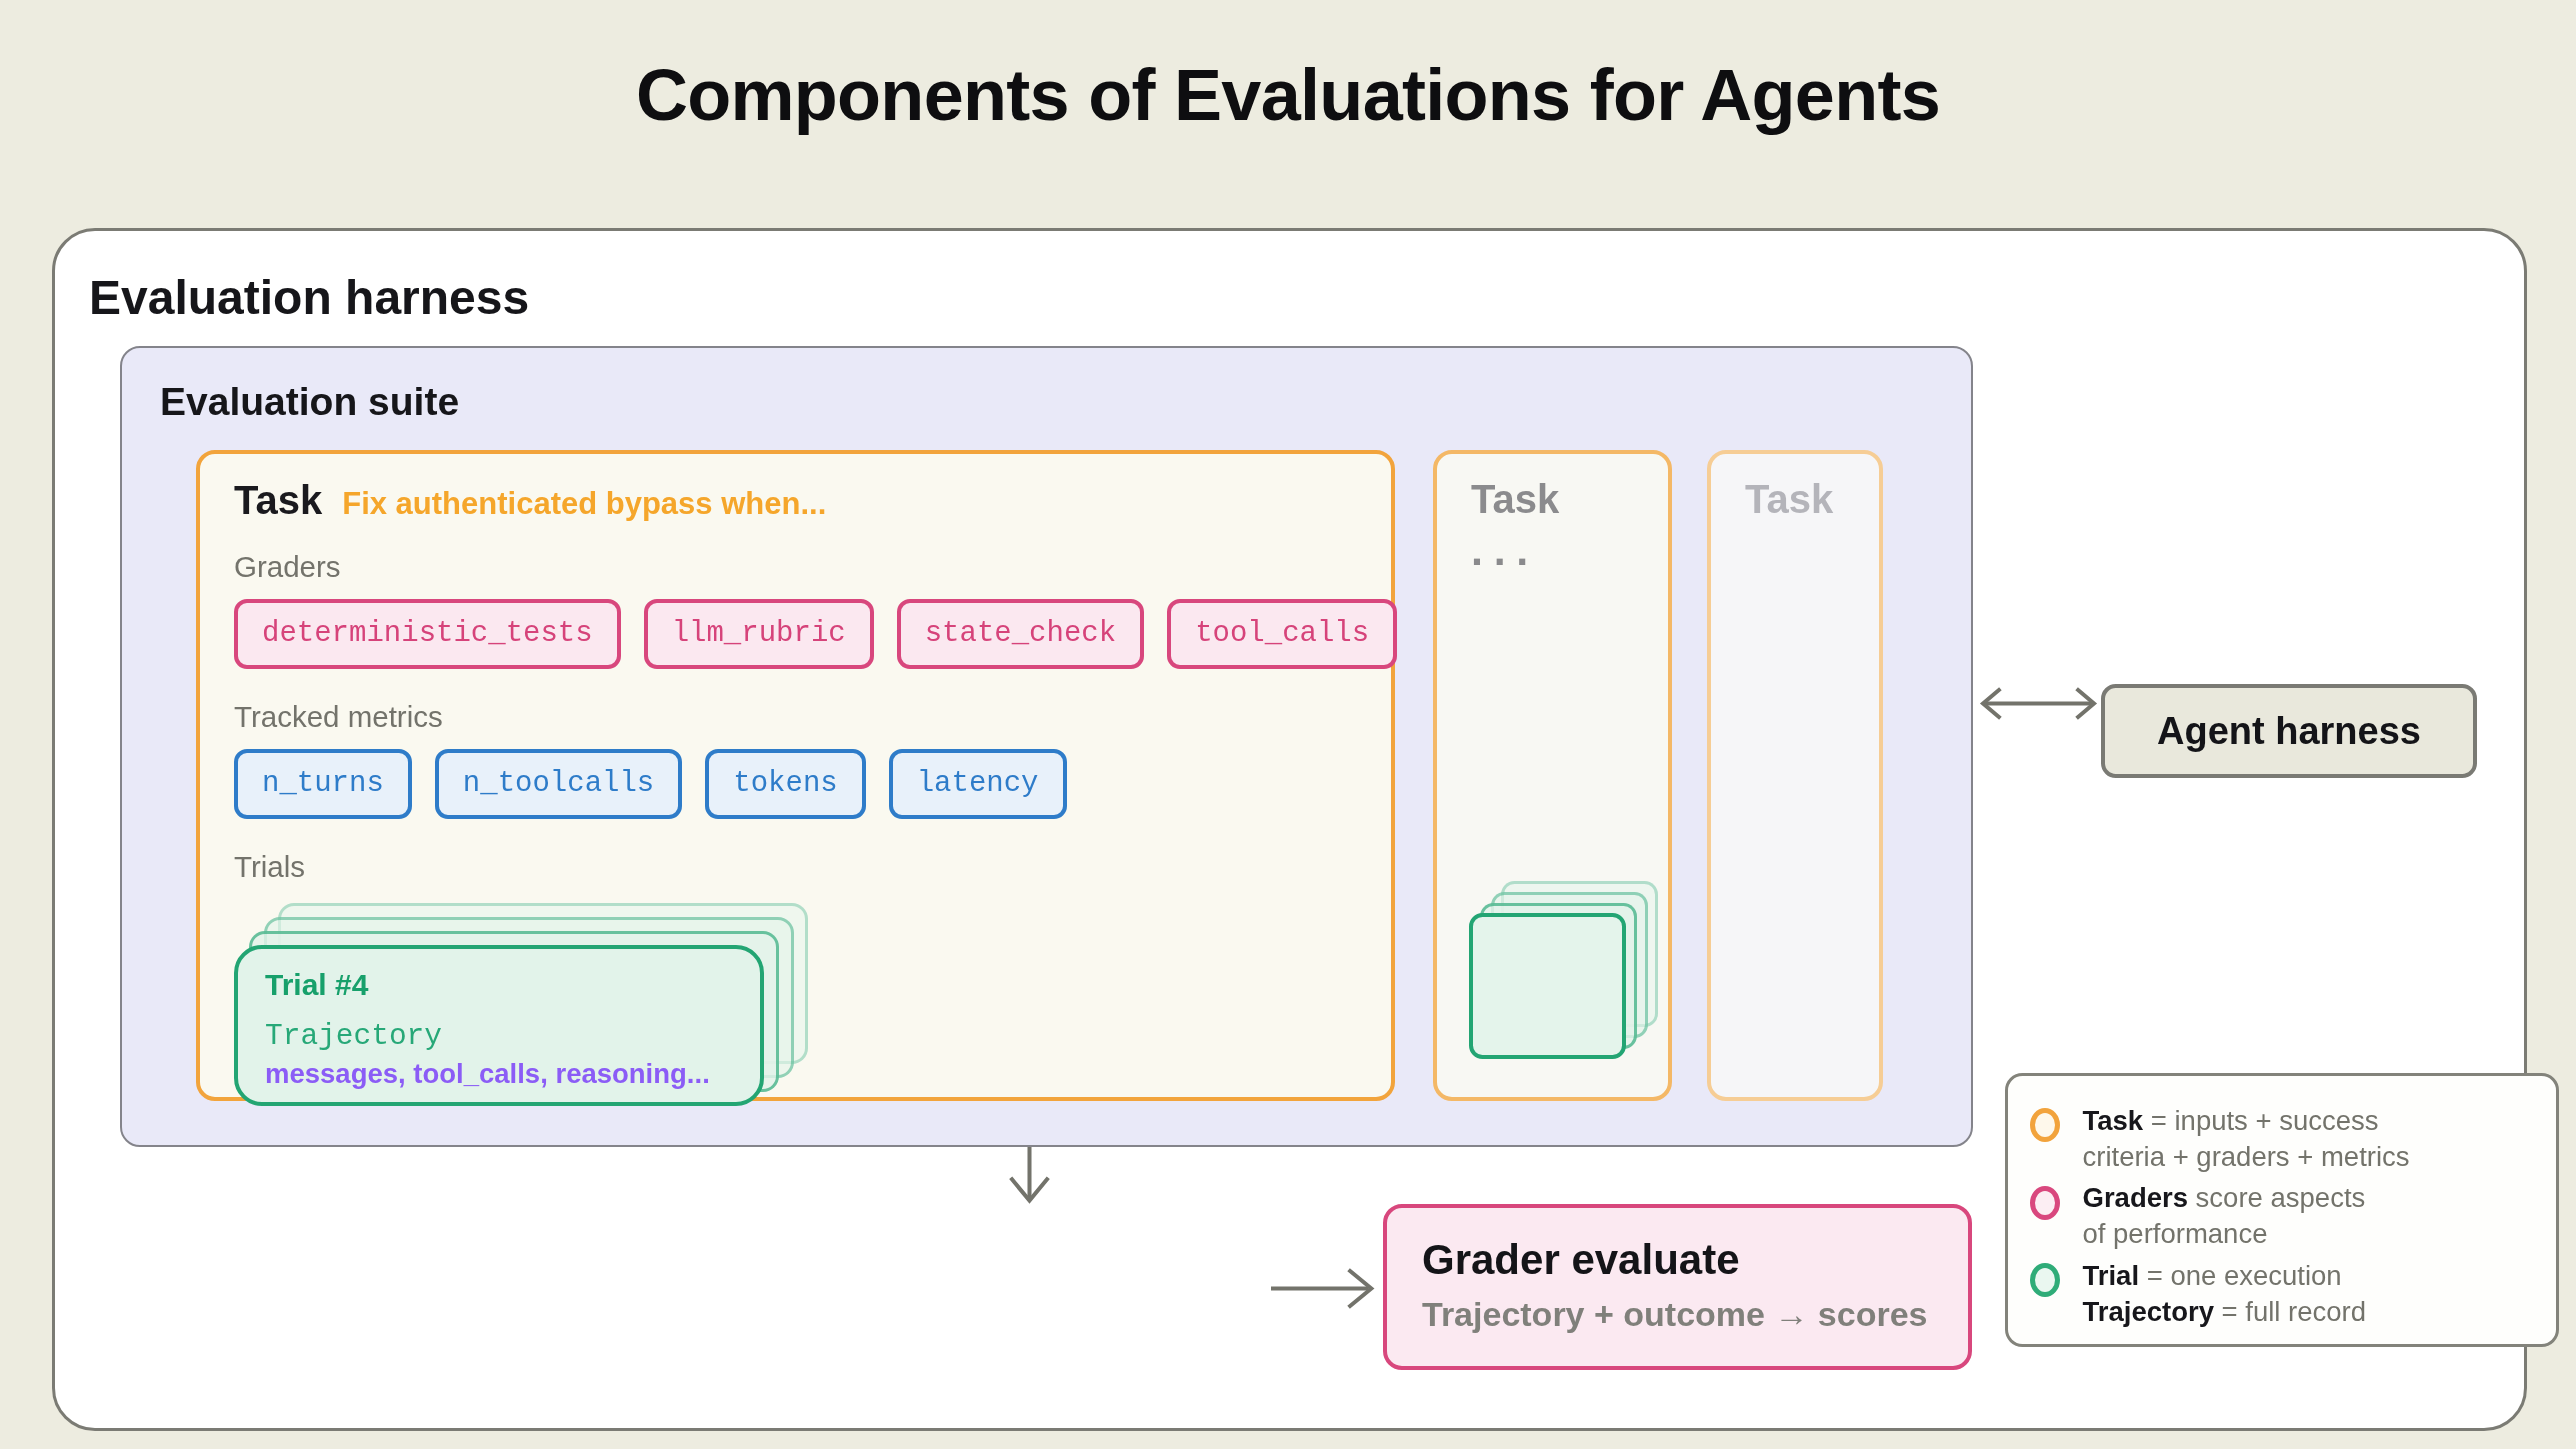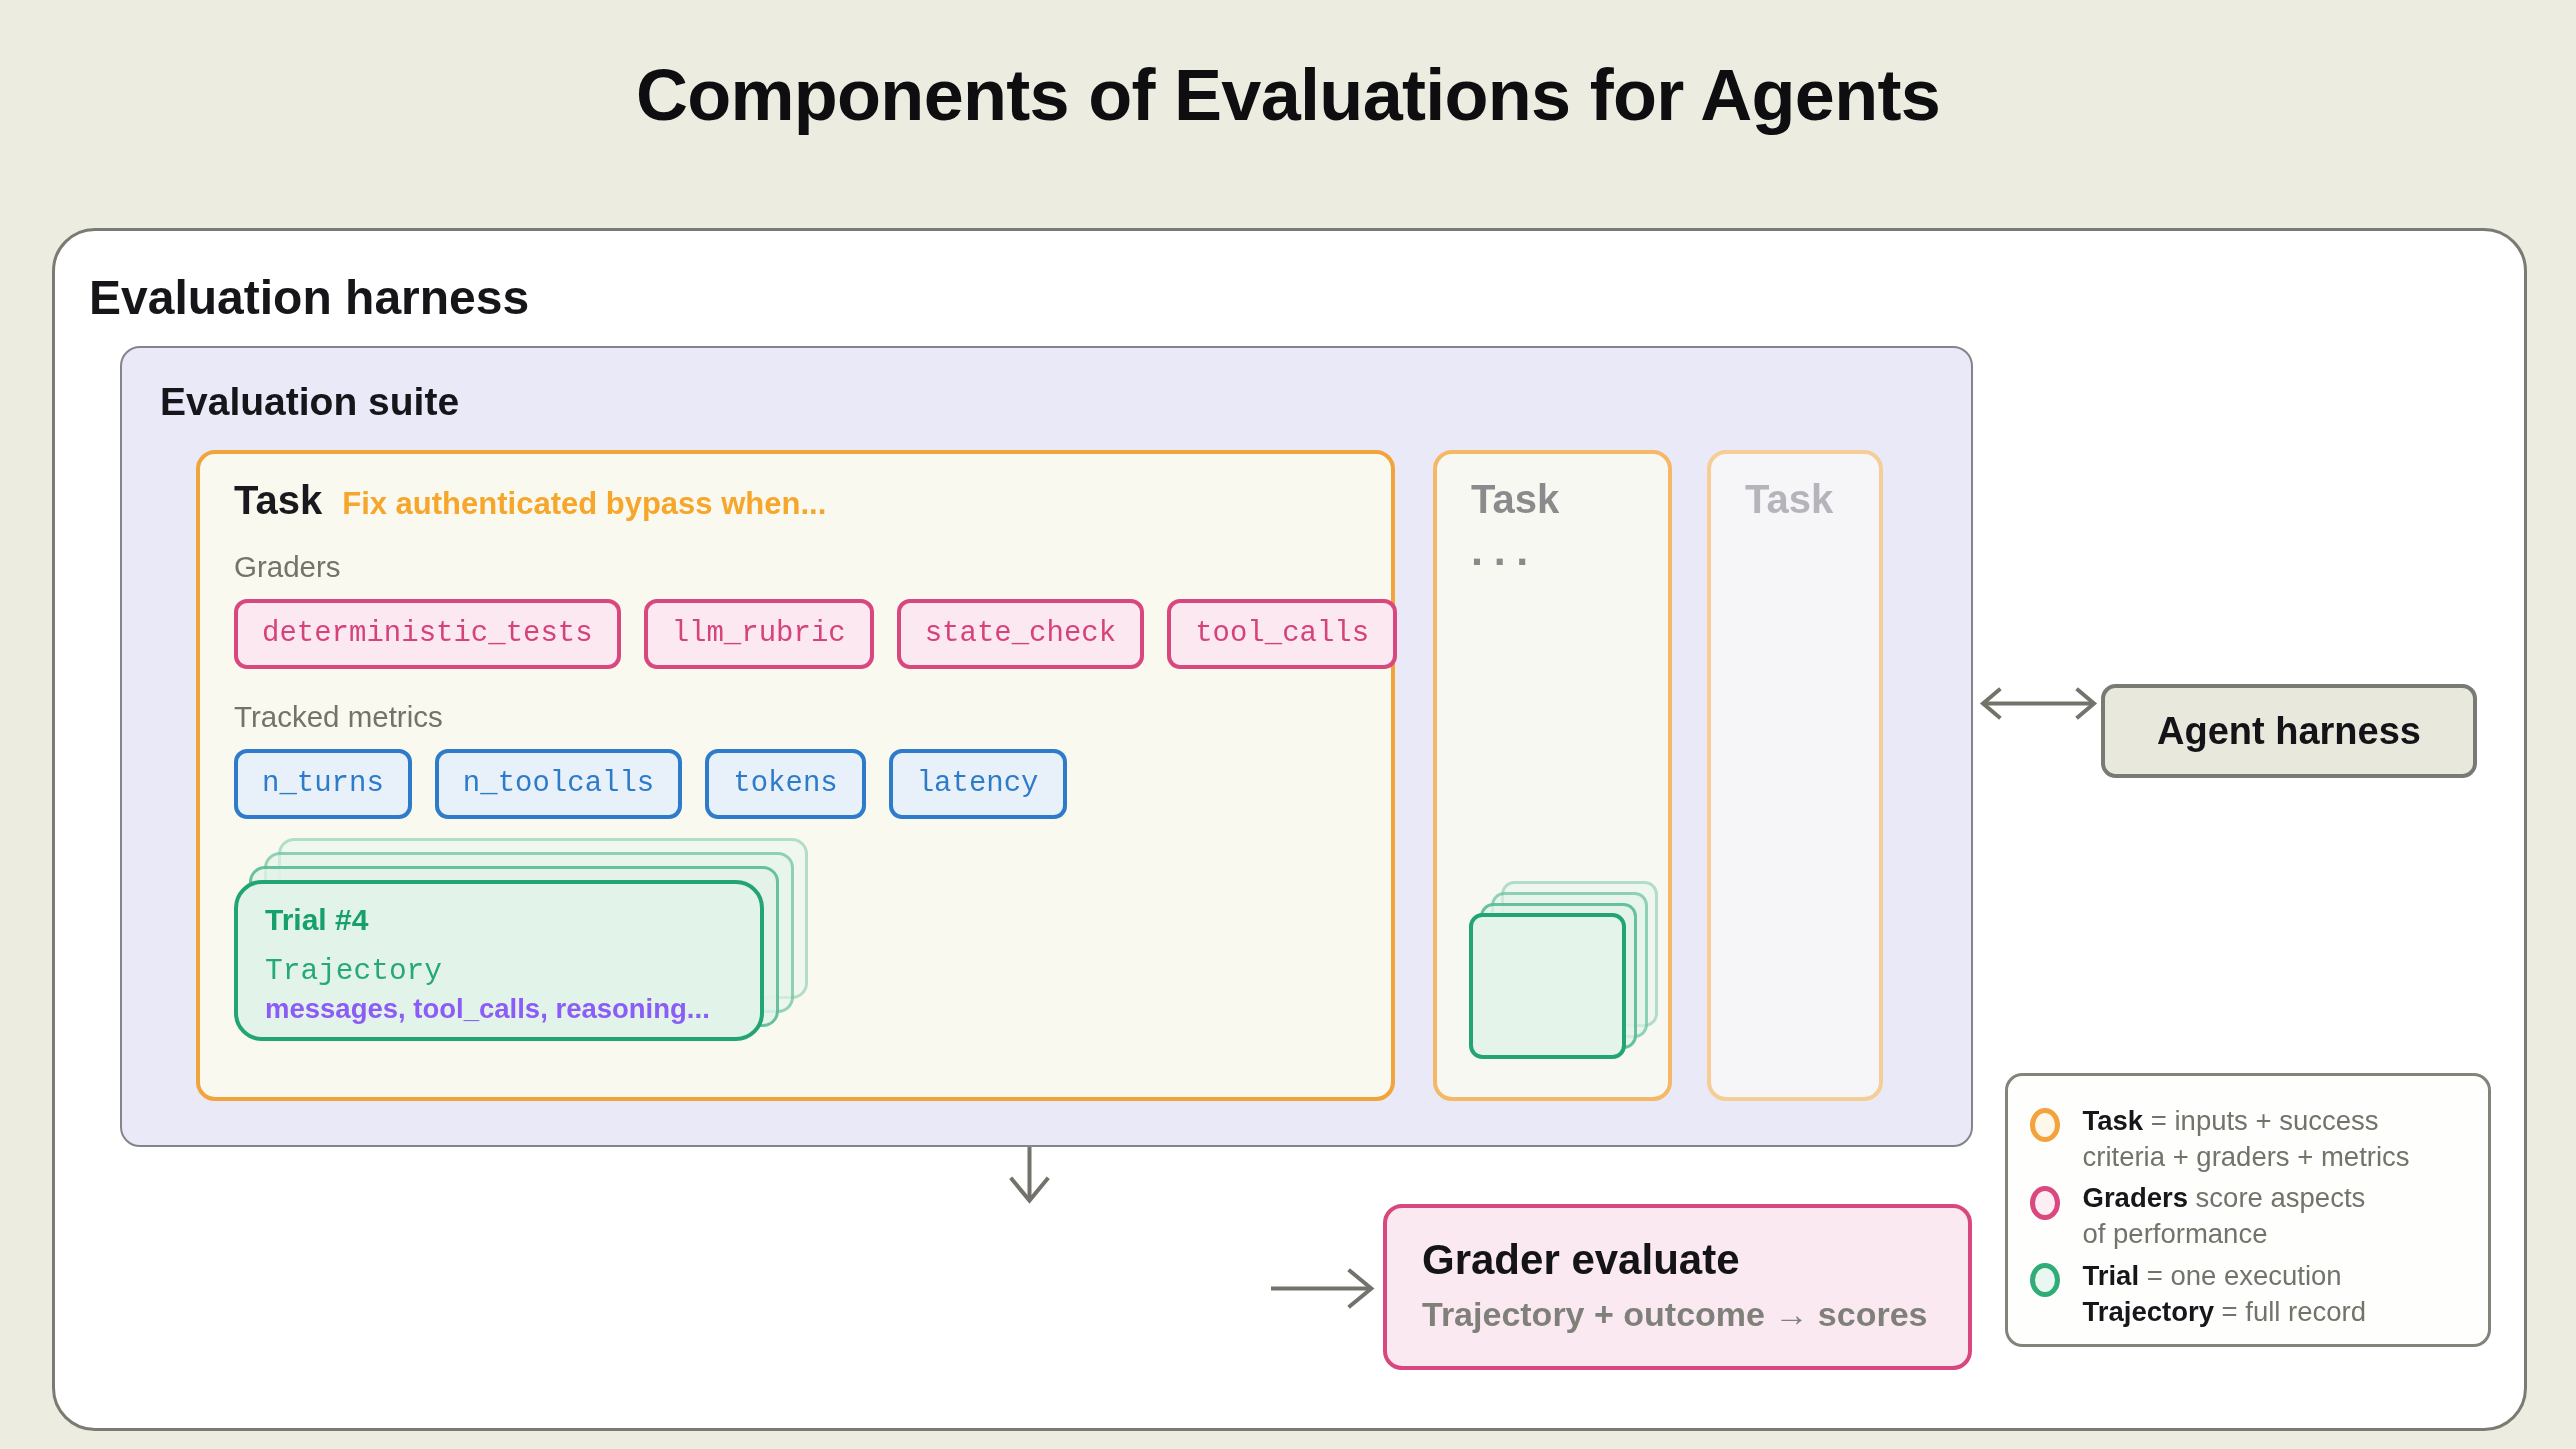--- a/index.html
+++ b/index.html
@@ -108,21 +108,21 @@
   }
   .grader-box{
     position:absolute;left:1328px;top:973px;width:589px;height:166px;
     background:#FBE9F1;border:4px solid #D8477D;border-radius:19px;
     box-sizing:border-box;padding:28px 35px;
   }
   .flow-title{font-size:42px;font-weight:700;color:#141418;margin-bottom:10.7px;}
   .flow-sub{font-size:34px;font-weight:600;color:#80807B;}
   
   .legend-box{
-    position:absolute;left:1950px;top:842px;width:486px;height:274px;
+    position:absolute;left:1950px;top:842px;width:554px;height:274px;
     background:#FEFEFC;border:3.4px solid #83837B;border-radius:17.4px;
     box-sizing:border-box;padding:27px 20px 0 21.5px;
   }
   .legend-item{display:flex;align-items:flex-start;gap:23px;margin-bottom:5.4px;}
   .legend-circle{
     width:20px;height:24px;border-radius:50%;flex:0 0 auto;margin-top:5.4px;
     border-width:5.4px;border-style:solid;
   }
   .legend-circle.c0{border-color:#F2A33C;background:#FEF8EB;}
   .legend-circle.c1{border-color:#2FAC78;background:#EAF7F0;}
@@ -161,20 +161,21 @@
         </div>
 
         <div class="section-label">Tracked metrics</div>
         <div class="pill-row">
           <span class="pill blue">n_turns</span>
           <span class="pill blue">n_toolcalls</span>
           <span class="pill blue">tokens</span>
           <span class="pill blue">latency</span>
         </div>
 
+        <div class="section-label">Trials</div>
         <div class="trial-stack">
           <div class="trial-ghost g3"></div>
           <div class="trial-ghost g2"></div>
           <div class="trial-ghost g1"></div>
           <div class="trial-card">
             <div class="trial-title">Trial #4</div>
             <div class="trial-type">Trajectory</div>
             <div class="trial-contents">messages, tool_calls, reasoning...</div>
           </div>
         </div>

